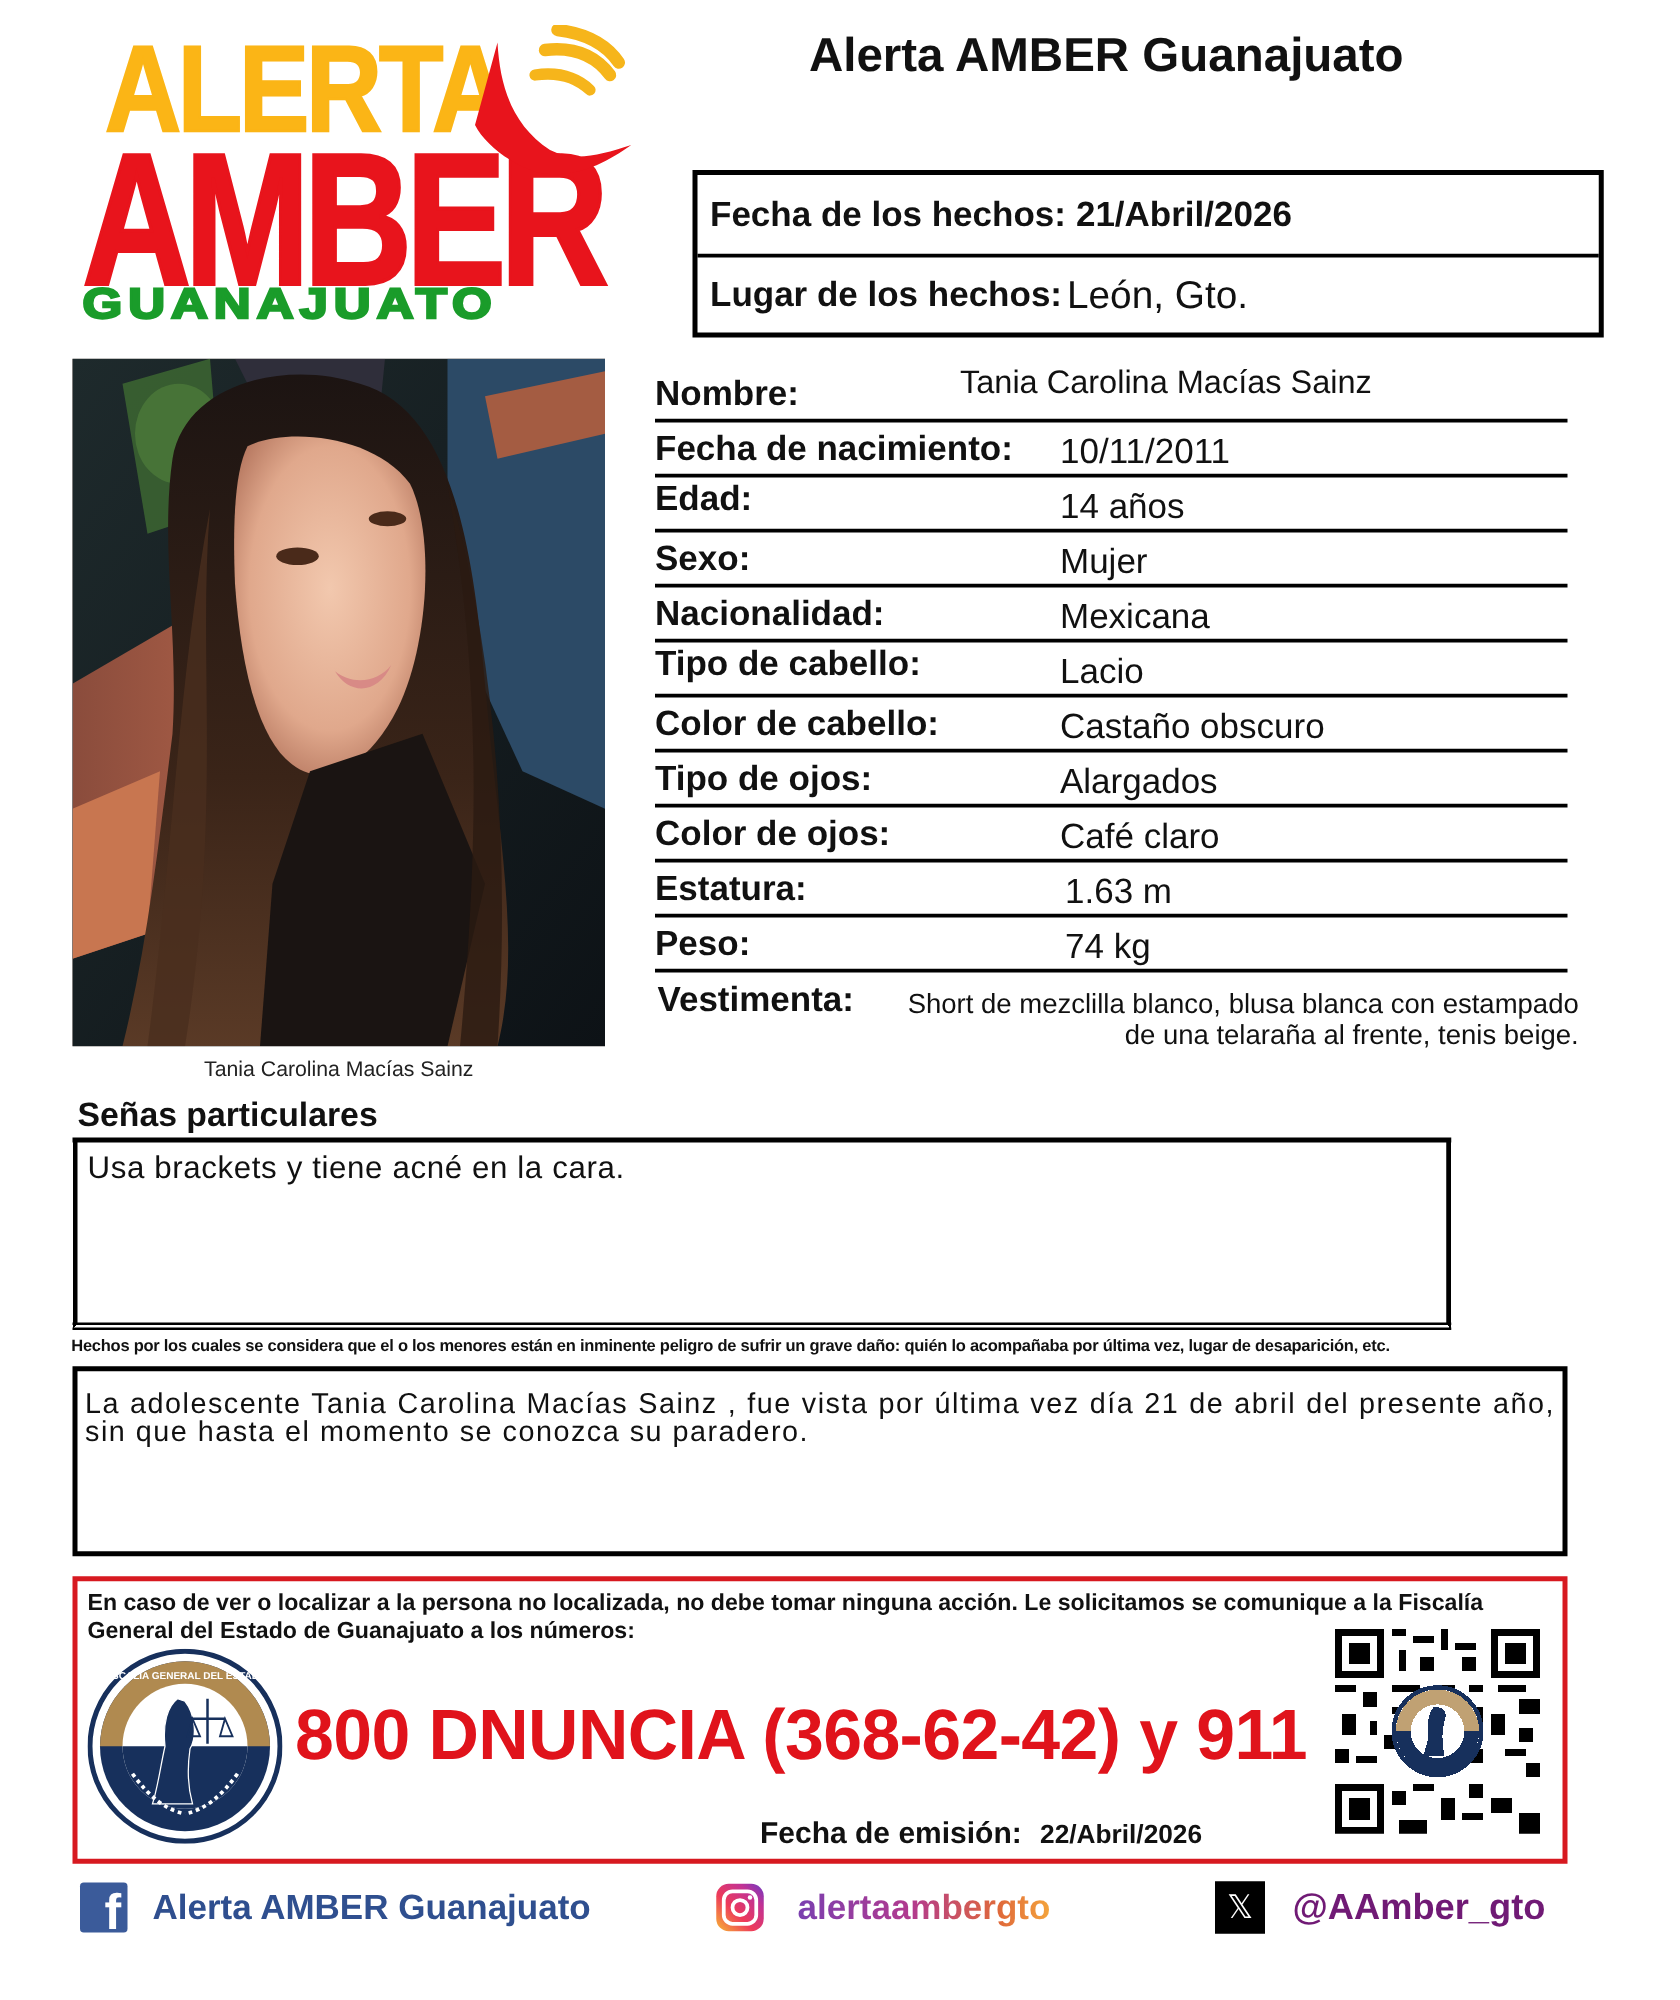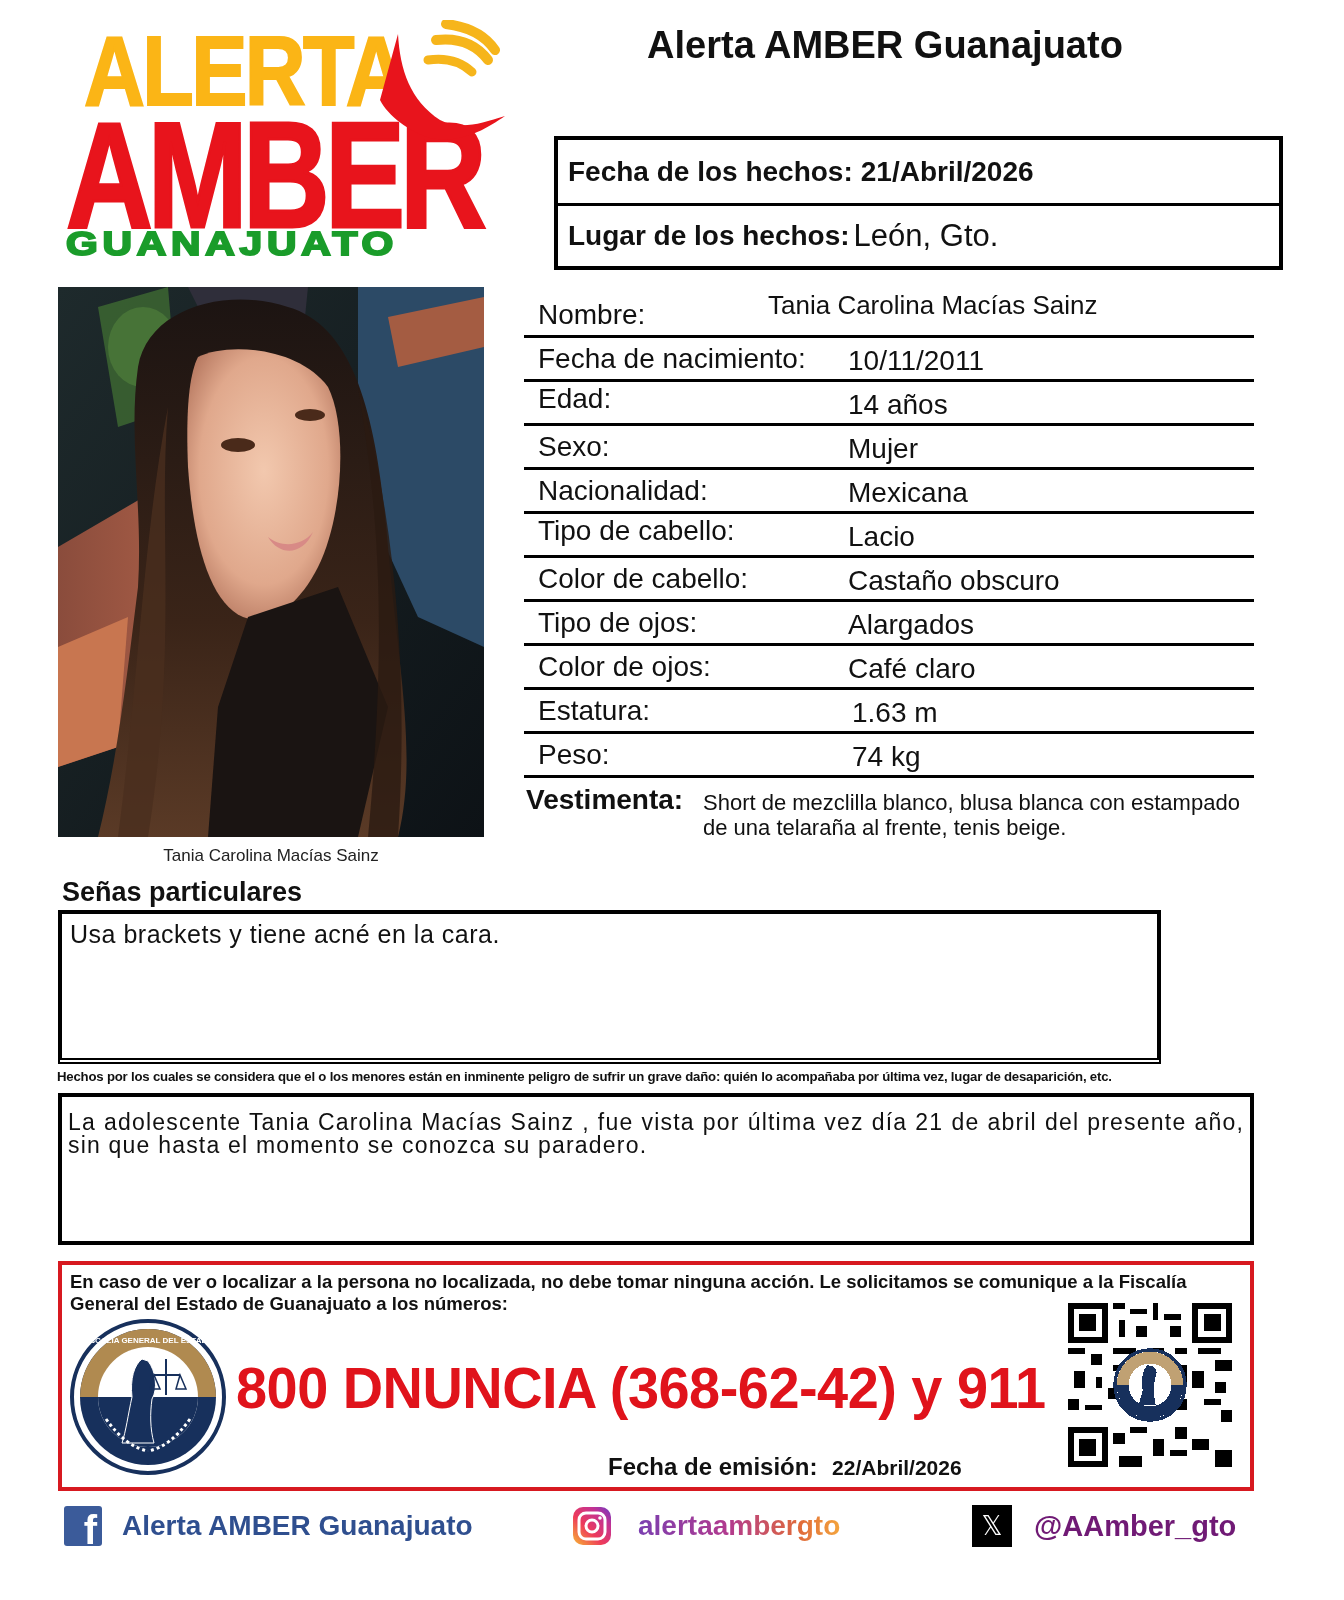--- a/index.html
+++ b/index.html
@@ -23,24 +23,24 @@
   .facts-row .val.light { font-size: 31px; }
 
   
   .photo { position: absolute; left: 58px; top: 287px; width: 426px; height: 550px; overflow: hidden; background: #1b1412; }
   .photo-caption { position: absolute; left: 58px; top: 846px; width: 426px; text-align: center; font-size: 17px; color: #222; }
 
   
   .details { position: absolute; left: 524px; top: 290px; width: 730px; }
   .drow { position: relative; height: 44px; border-bottom: 3px solid #000; }
   .drow.first { height: 48px; }
-  .drow .lbl { position: absolute; left: 14px; bottom: 4px; font-weight: 400; font-size: 28px; text-align: center; }
+  .drow .lbl { position: absolute; left: 0; bottom: 4px; font-weight: 700; font-size: 28px; text-align: center; }
   .drow .val { position: absolute; left: 324px; bottom: 2px; font-size: 28px; }
   .drow.first .val { left: 244px; bottom: 14px; font-size: 26px; }
-  .vest { position: relative; height: 70px; }
+  .vest { position: relative; height: 70px; text-align: right; }
   .vest .lbl { position: absolute; left: 2px; top: 6px; font-weight: 700; font-size: 28px; }
   .vest .val { position: absolute; left: 179px; top: 12px; font-size: 22px; line-height: 25px; width: 560px; }
 
   
   .senas-title { position: absolute; left: 62px; top: 877px; font-weight: 700; font-size: 27px; }
   .senas-box { position: absolute; left: 58px; top: 910px; width: 1103px; height: 154px; border: 4px solid #000; border-bottom: 6px double #000; }
   .senas-box .txt { position: absolute; left: 8px; top: 6px; font-size: 25px; letter-spacing: 0.5px; }
   .hechos-note { position: absolute; left: 57px; top: 1069px; width: 1220px; font-size: 13.2px; font-weight: 700; white-space: nowrap; letter-spacing: -0.2px; }
   .hechos-box { position: absolute; left: 58px; top: 1093px; width: 1196px; height: 152px; border: 4px solid #000; }
   .hechos-box p { position: absolute; left: 6px; font-size: 23px; line-height: 23px; letter-spacing: 1.2px; width: 1176px; text-align: justify; }

